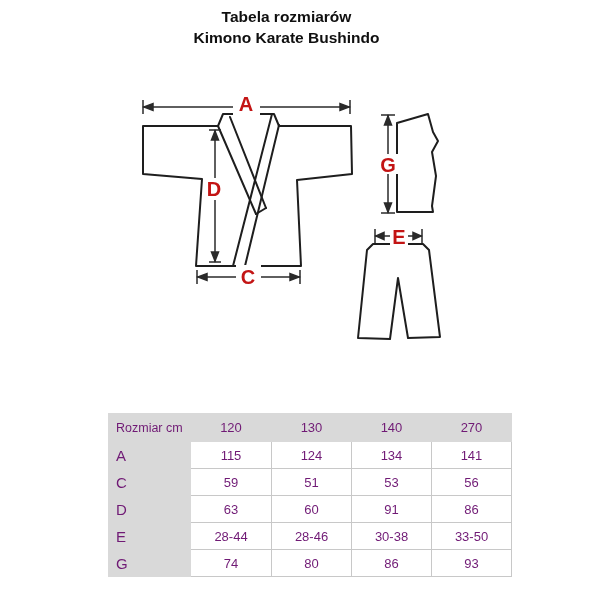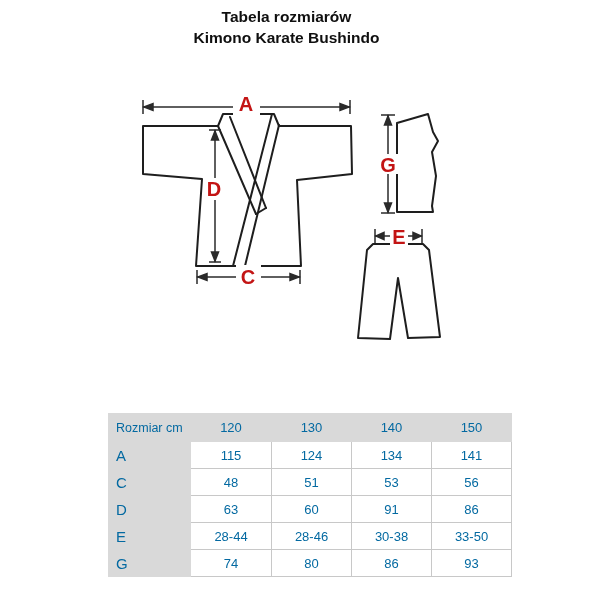--- a/index.html
+++ b/index.html
@@ -15,21 +15,21 @@
     text-align:center;
     transform:translateX(12px);
     color:#0f0f0f;
     font-size:15.5px;font-weight:bold;line-height:21px;
   }
   .diagram-svg{position:absolute;top:0;left:0;}
   .size-table{
     position:absolute;left:108px;top:413px;
     border-collapse:collapse;table-layout:fixed;
     width:403px;
-    color:#0369a1;
+    color:#701a75;
     padding-left:24px;
   }
   .size-table td{
     padding:0;height:26px;
     text-align:center;
     font-size:13px;
     background:#ffffff;
     border:1px solid #c8c8c8;
   }
   .size-table tr.hdr td{height:27px;}
@@ -129,32 +129,32 @@
         <col style="width:80px">
         <col style="width:80px">
         <col style="width:80px">
     </colgroup>
     <tbody>
         <tr class="hdr">
       <td class="g corner">Rozmiar cm</td>
       <td class="g">120</td>
       <td class="g">130</td>
       <td class="g">140</td>
-      <td class="g">150</td>
+      <td class="g">270</td>
     </tr>
     <tr>
       <td class="g rowlbl">A</td>
       <td>115</td>
       <td>124</td>
       <td>134</td>
       <td>141</td>
     </tr>
     <tr>
       <td class="g rowlbl">C</td>
-      <td>48</td>
+      <td>59</td>
       <td>51</td>
       <td>53</td>
       <td>56</td>
     </tr>
     <tr>
       <td class="g rowlbl">D</td>
       <td>63</td>
       <td>60</td>
       <td>91</td>
       <td>86</td>

